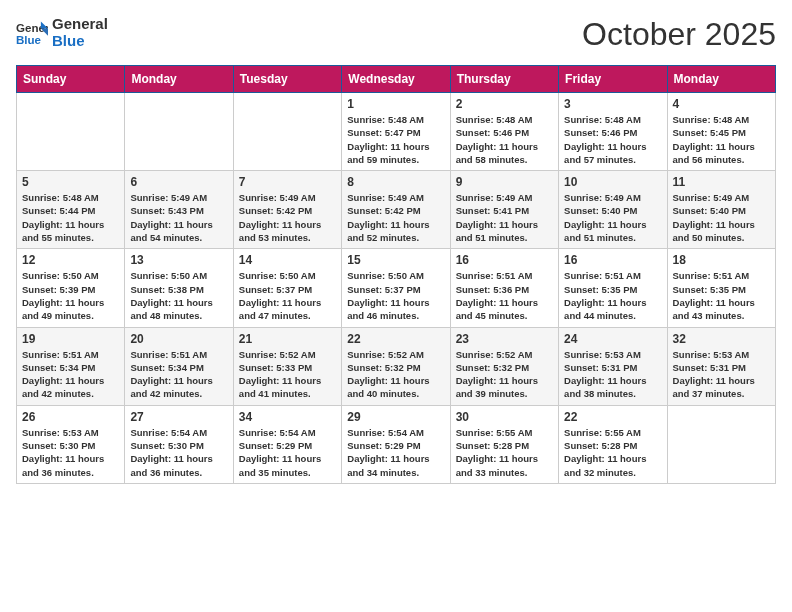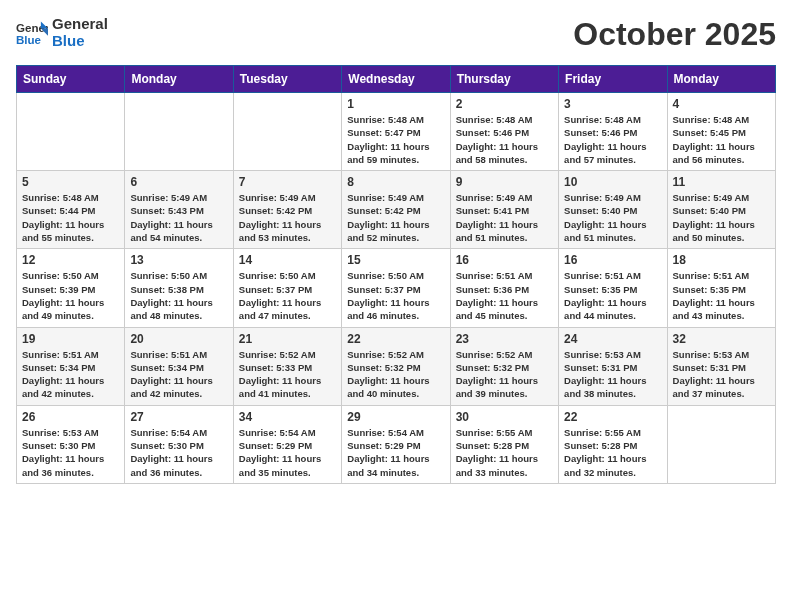--- a/index.html
+++ b/index.html
@@ -23,34 +23,34 @@
     }
     .logo-icon {
       width: 32px;
       height: 28px;
     }
     .title-block {
       text-align: right;
     }
     .month-title {
       font-size: 32px;
-      font-weight: bold;
+      font-weight: normal;
       color: #333;
     }
     .location {
       font-size: 15px;
       color: #555;
     }
     .calendar {
       width: 100%;
       border-collapse: collapse;
       border: 1px solid #ccc;
     }
     .calendar th {
-      background-color: #4c1d95;
+      background-color: #be185d;
       color: #fff;
       font-size: 12px;
       font-weight: bold;
       padding: 6px 6px;
       text-align: left;
       border: 1px solid #1a5a9a;
     }
     .calendar td {
       vertical-align: top;
       border: 1px solid #ccc;

